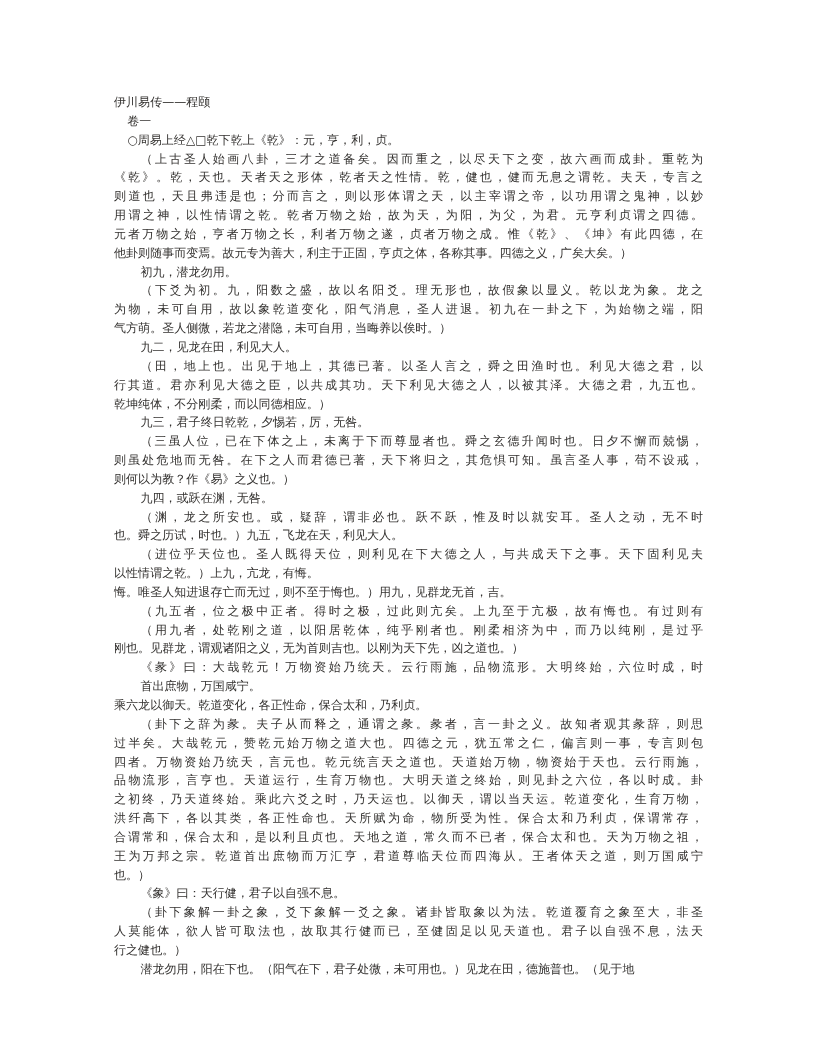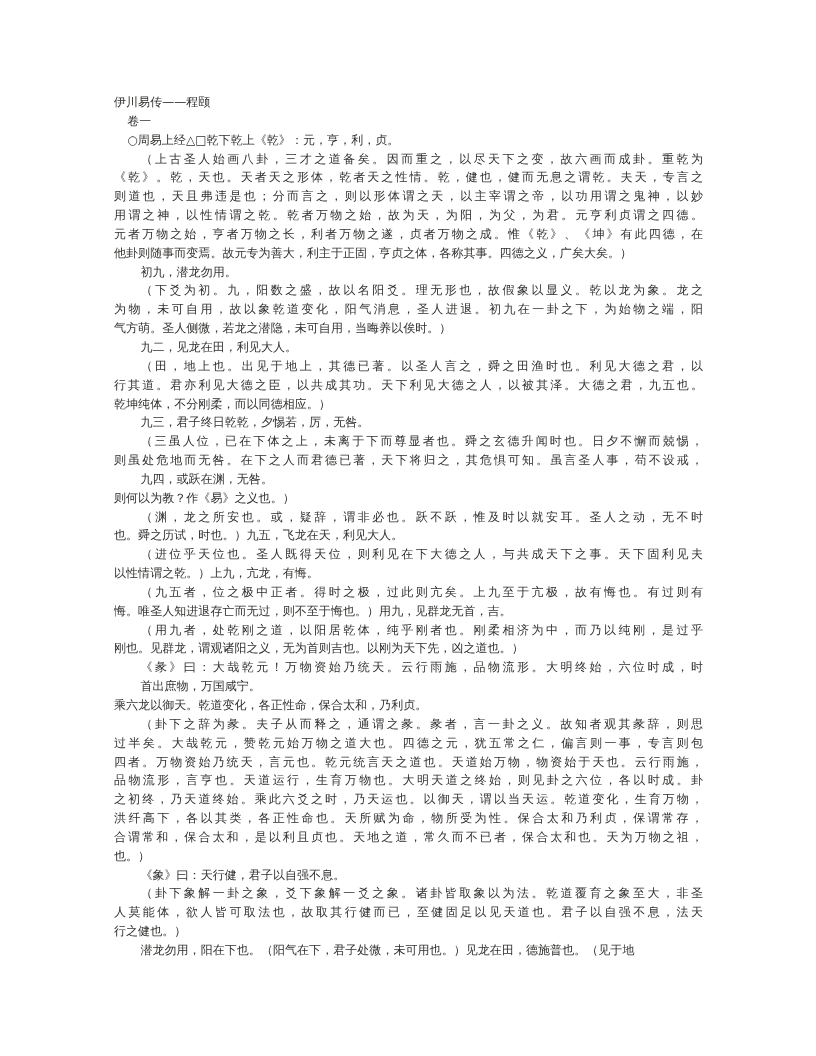--- a/index.html
+++ b/index.html
@@ -70,40 +70,41 @@
       <p class="line indent2 just">（下爻为初。九，阳数之盛，故以名阳爻。理无形也，故假象以显义。乾以龙为象。龙之</p>
       <p class="line just">为物，未可自用，故以象乾道变化，阳气消息，圣人进退。初九在一卦之下，为始物之端，阳</p>
       <p class="line last">气方萌。圣人侧微，若龙之潜隐，未可自用，当晦养以俟时。）</p>
       <p class="line indent2 last">九二，见龙在田，利见大人。</p>
       <p class="line indent2 just">（田，地上也。出见于地上，其德已著。以圣人言之，舜之田渔时也。利见大德之君，以</p>
       <p class="line just">行其道。君亦利见大德之臣，以共成其功。天下利见大德之人，以被其泽。大德之君，九五也。</p>
       <p class="line last">乾坤纯体，不分刚柔，而以同德相应。）</p>
       <p class="line indent2 last">九三，君子终日乾乾，夕惕若，厉，无咎。</p>
       <p class="line indent2 just">（三虽人位，已在下体之上，未离于下而尊显者也。舜之玄德升闻时也。日夕不懈而兢惕，</p>
       <p class="line just">则虽处危地而无咎。在下之人而君德已著，天下将归之，其危惧可知。虽言圣人事，苟不设戒，</p>
+      <p class="line last">则何以为教？作《易》之义也。）</p>
       <p class="line indent2 last">九四，或跃在渊，无咎。</p>
-      <p class="line last">则何以为教？作《易》之义也。）</p>
       <p class="line indent2 just">（渊，龙之所安也。或，疑辞，谓非必也。跃不跃，惟及时以就安耳。圣人之动，无不时</p>
       <p class="line last">也。舜之历试，时也。）九五，飞龙在天，利见大人。</p>
       <p class="line indent2 just">（进位乎天位也。圣人既得天位，则利见在下大德之人，与共成天下之事。天下固利见夫</p>
       <p class="line last">以性情谓之乾。）上九，亢龙，有悔。</p>
+      <p class="line last">悔。唯圣人知进退存亡而无过，则不至于悔也。）用九，见群龙无首，吉。</p>
       <p class="line indent2 just">（九五者，位之极中正者。得时之极，过此则亢矣。上九至于亢极，故有悔也。有过则有</p>
-      <p class="line last">悔。唯圣人知进退存亡而无过，则不至于悔也。）用九，见群龙无首，吉。</p>
       <p class="line indent2 just">（用九者，处乾刚之道，以阳居乾体，纯乎刚者也。刚柔相济为中，而乃以纯刚，是过乎</p>
       <p class="line last">刚也。见群龙，谓观诸阳之义，无为首则吉也。以刚为天下先，凶之道也。）</p>
       <p class="line indent2 just">《彖》曰：大哉乾元！万物资始乃统天。云行雨施，品物流形。大明终始，六位时成，时</p>
       <p class="line indent2 last">首出庶物，万国咸宁。</p>
       <p class="line last">乘六龙以御天。乾道变化，各正性命，保合太和，乃利贞。</p>
       <p class="line indent2 just">（卦下之辞为彖。夫子从而释之，通谓之彖。彖者，言一卦之义。故知者观其彖辞，则思</p>
       <p class="line just">过半矣。大哉乾元，赞乾元始万物之道大也。四德之元，犹五常之仁，偏言则一事，专言则包</p>
       <p class="line just">四者。万物资始乃统天，言元也。乾元统言天之道也。天道始万物，物资始于天也。云行雨施，</p>
       <p class="line just">品物流形，言亨也。天道运行，生育万物也。大明天道之终始，则见卦之六位，各以时成。卦</p>
       <p class="line just">之初终，乃天道终始。乘此六爻之时，乃天运也。以御天，谓以当天运。乾道变化，生育万物，</p>
       <p class="line just">洪纤高下，各以其类，各正性命也。天所赋为命，物所受为性。保合太和乃利贞，保谓常存，</p>
       <p class="line just">合谓常和，保合太和，是以利且贞也。天地之道，常久而不已者，保合太和也。天为万物之祖，</p>
+      <p class="line just">王为万邦之宗。乾道首出庶物而万汇亨，君道尊临天位而四海从。王者体天之道，则万国咸宁</p>
       <p class="line last">也。）</p>
       <p class="line indent2 last">《象》曰：天行健，君子以自强不息。</p>
       <p class="line indent2 just">（卦下象解一卦之象，爻下象解一爻之象。诸卦皆取象以为法。乾道覆育之象至大，非圣</p>
       <p class="line just">人莫能体，欲人皆可取法也，故取其行健而已，至健固足以见天道也。君子以自强不息，法天</p>
       <p class="line last">行之健也。）</p>
       <p class="line indent2 last">潜龙勿用，阳在下也。（阳气在下，君子处微，未可用也。）见龙在田，德施普也。（见于地</p>
     </div>
 </div>
 
 </body></html>

